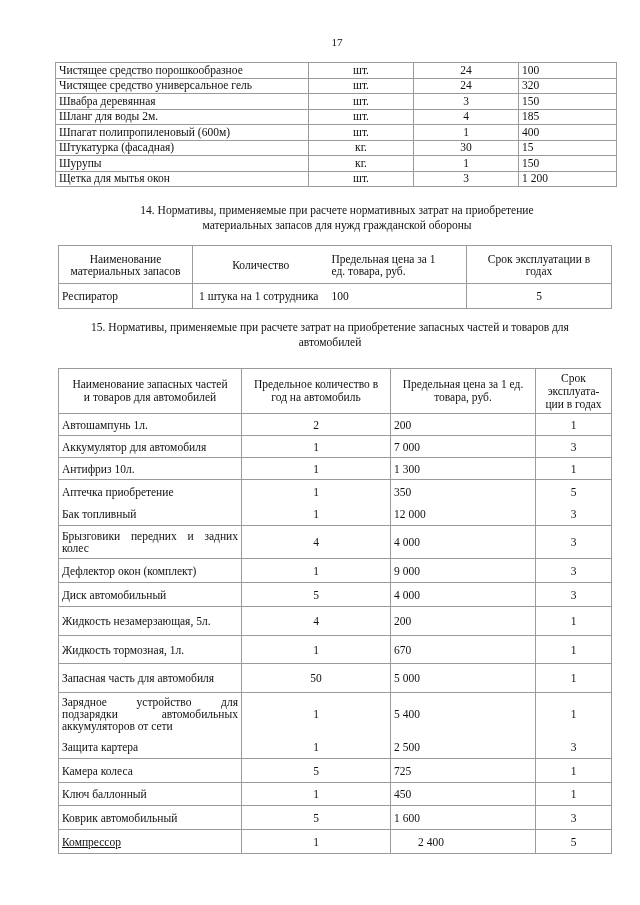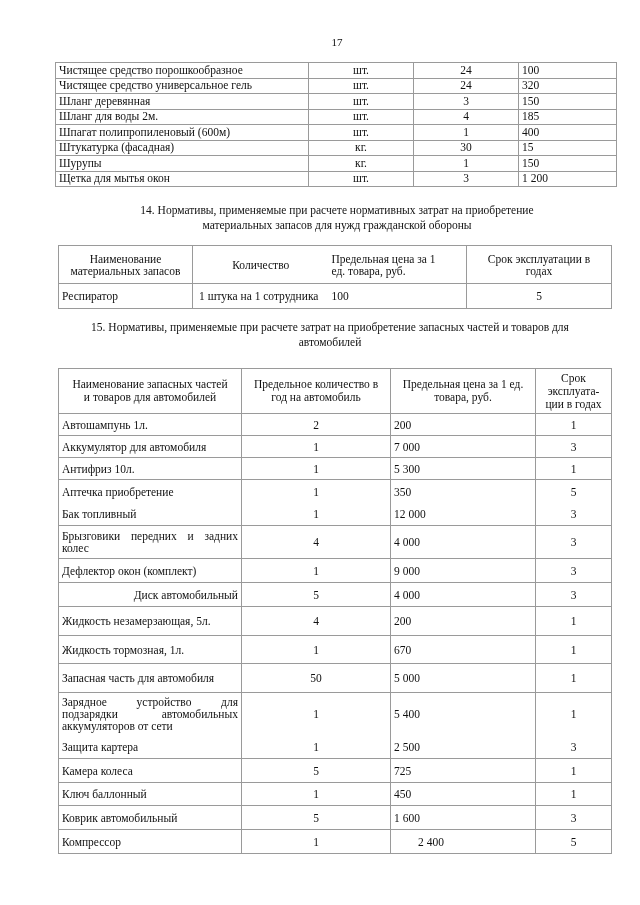--- a/index.html
+++ b/index.html
@@ -54,21 +54,21 @@
         <td class="c">24</td>
         <td class="r">100</td>
       </tr>
       <tr>
         <td class="l">Чистящее средство универсальное гель</td>
         <td class="c">шт.</td>
         <td class="c">24</td>
         <td class="r">320</td>
       </tr>
       <tr>
-        <td class="l">Шланг деревянная</td>
+        <td class="l">Швабра деревянная</td>
         <td class="c">шт.</td>
         <td class="c">3</td>
         <td class="r">150</td>
       </tr>
       <tr>
         <td class="l">Шланг для воды 2м.</td>
         <td class="c">шт.</td>
         <td class="c">4</td>
         <td class="r">185</td>
       </tr>
@@ -154,21 +154,21 @@
       </tr>
       <tr>
         <td class="l" style="height: 21px;">Аккумулятор для автомобиля</td>
         <td class="c" style="height: 21px;">1</td>
         <td class="r" style="height: 21px;">7 000</td>
         <td class="c" style="height: 21px;">3</td>
       </tr>
       <tr>
         <td class="l" style="height: 21px;">Антифриз 10л.</td>
         <td class="c" style="height: 21px;">1</td>
-        <td class="r" style="height: 21px;">5 300</td>
+        <td class="r" style="height: 21px;">1 300</td>
         <td class="c" style="height: 21px;">1</td>
       </tr>
       <tr class="nob">
         <td class="l" style="height: 23px;">Аптечка приобретение</td>
         <td class="c" style="height: 23px;">1</td>
         <td class="r" style="height: 23px;">350</td>
         <td class="c" style="height: 23px;">5</td>
       </tr>
       <tr class="not">
         <td class="l" style="height: 22px;">Бак топливный</td>
@@ -182,21 +182,21 @@
         <td class="r" style="height: 32px;">4 000</td>
         <td class="c" style="height: 32px;">3</td>
       </tr>
       <tr>
         <td class="l" style="height: 23px;">Дефлектор окон (комплект)</td>
         <td class="c" style="height: 23px;">1</td>
         <td class="r" style="height: 23px;">9 000</td>
         <td class="c" style="height: 23px;">3</td>
       </tr>
       <tr>
-        <td class="l" style="height: 23px; text-align: right;">Диск автомобильный</td>
+        <td class="l" style="height: 23px;">Диск автомобильный</td>
         <td class="c" style="height: 23px;">5</td>
         <td class="r" style="height: 23px;">4 000</td>
         <td class="c" style="height: 23px;">3</td>
       </tr>
       <tr>
         <td class="l" style="height: 28px;">Жидкость незамерзающая, 5л.</td>
         <td class="c" style="height: 28px;">4</td>
         <td class="r" style="height: 28px;">200</td>
         <td class="c" style="height: 28px;">1</td>
       </tr>
@@ -236,19 +236,19 @@
         <td class="r" style="height: 22px;">450</td>
         <td class="c" style="height: 22px;">1</td>
       </tr>
       <tr>
         <td class="l" style="height: 23px;">Коврик автомобильный</td>
         <td class="c" style="height: 23px;">5</td>
         <td class="r" style="height: 23px;">1 600</td>
         <td class="c" style="height: 23px;">3</td>
       </tr>
       <tr>
-        <td class="l" style="height: 23px;">Компрессор</td>
+        <td class="l" style="height: 23px; text-decoration: underline;">Компрессор</td>
         <td class="c" style="height: 23px;">1</td>
         <td class="r" style="height: 23px; padding-left: 27px;">2 400</td>
         <td class="c" style="height: 23px;">5</td>
       </tr>
     </tbody>
 </table>
 
 </body></html>

